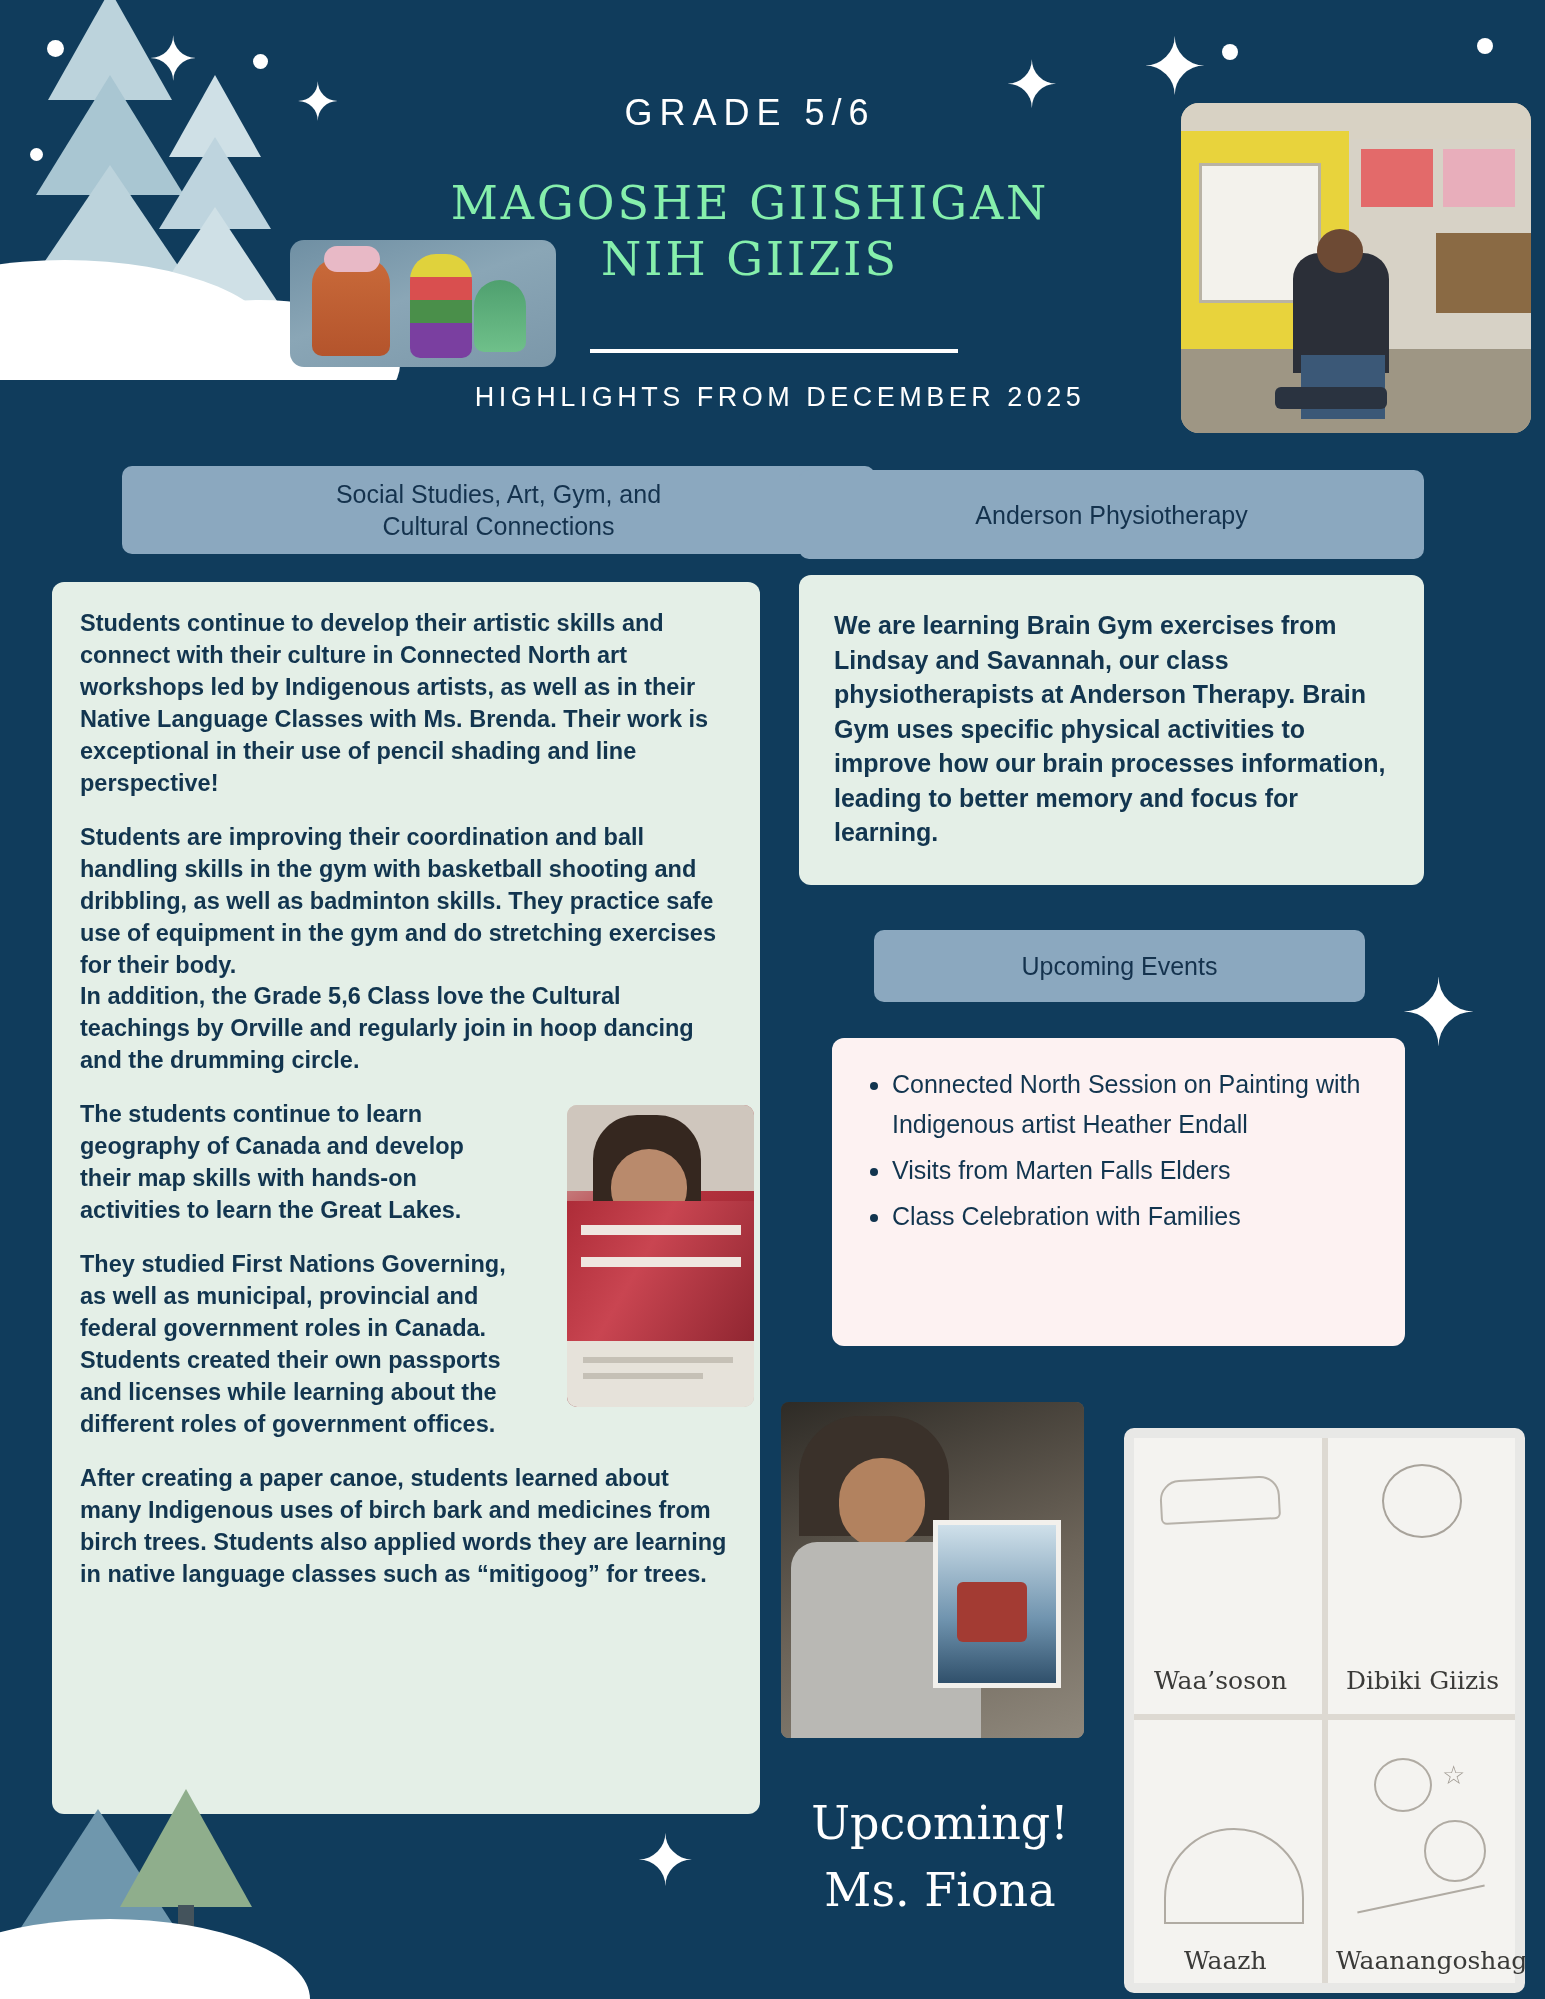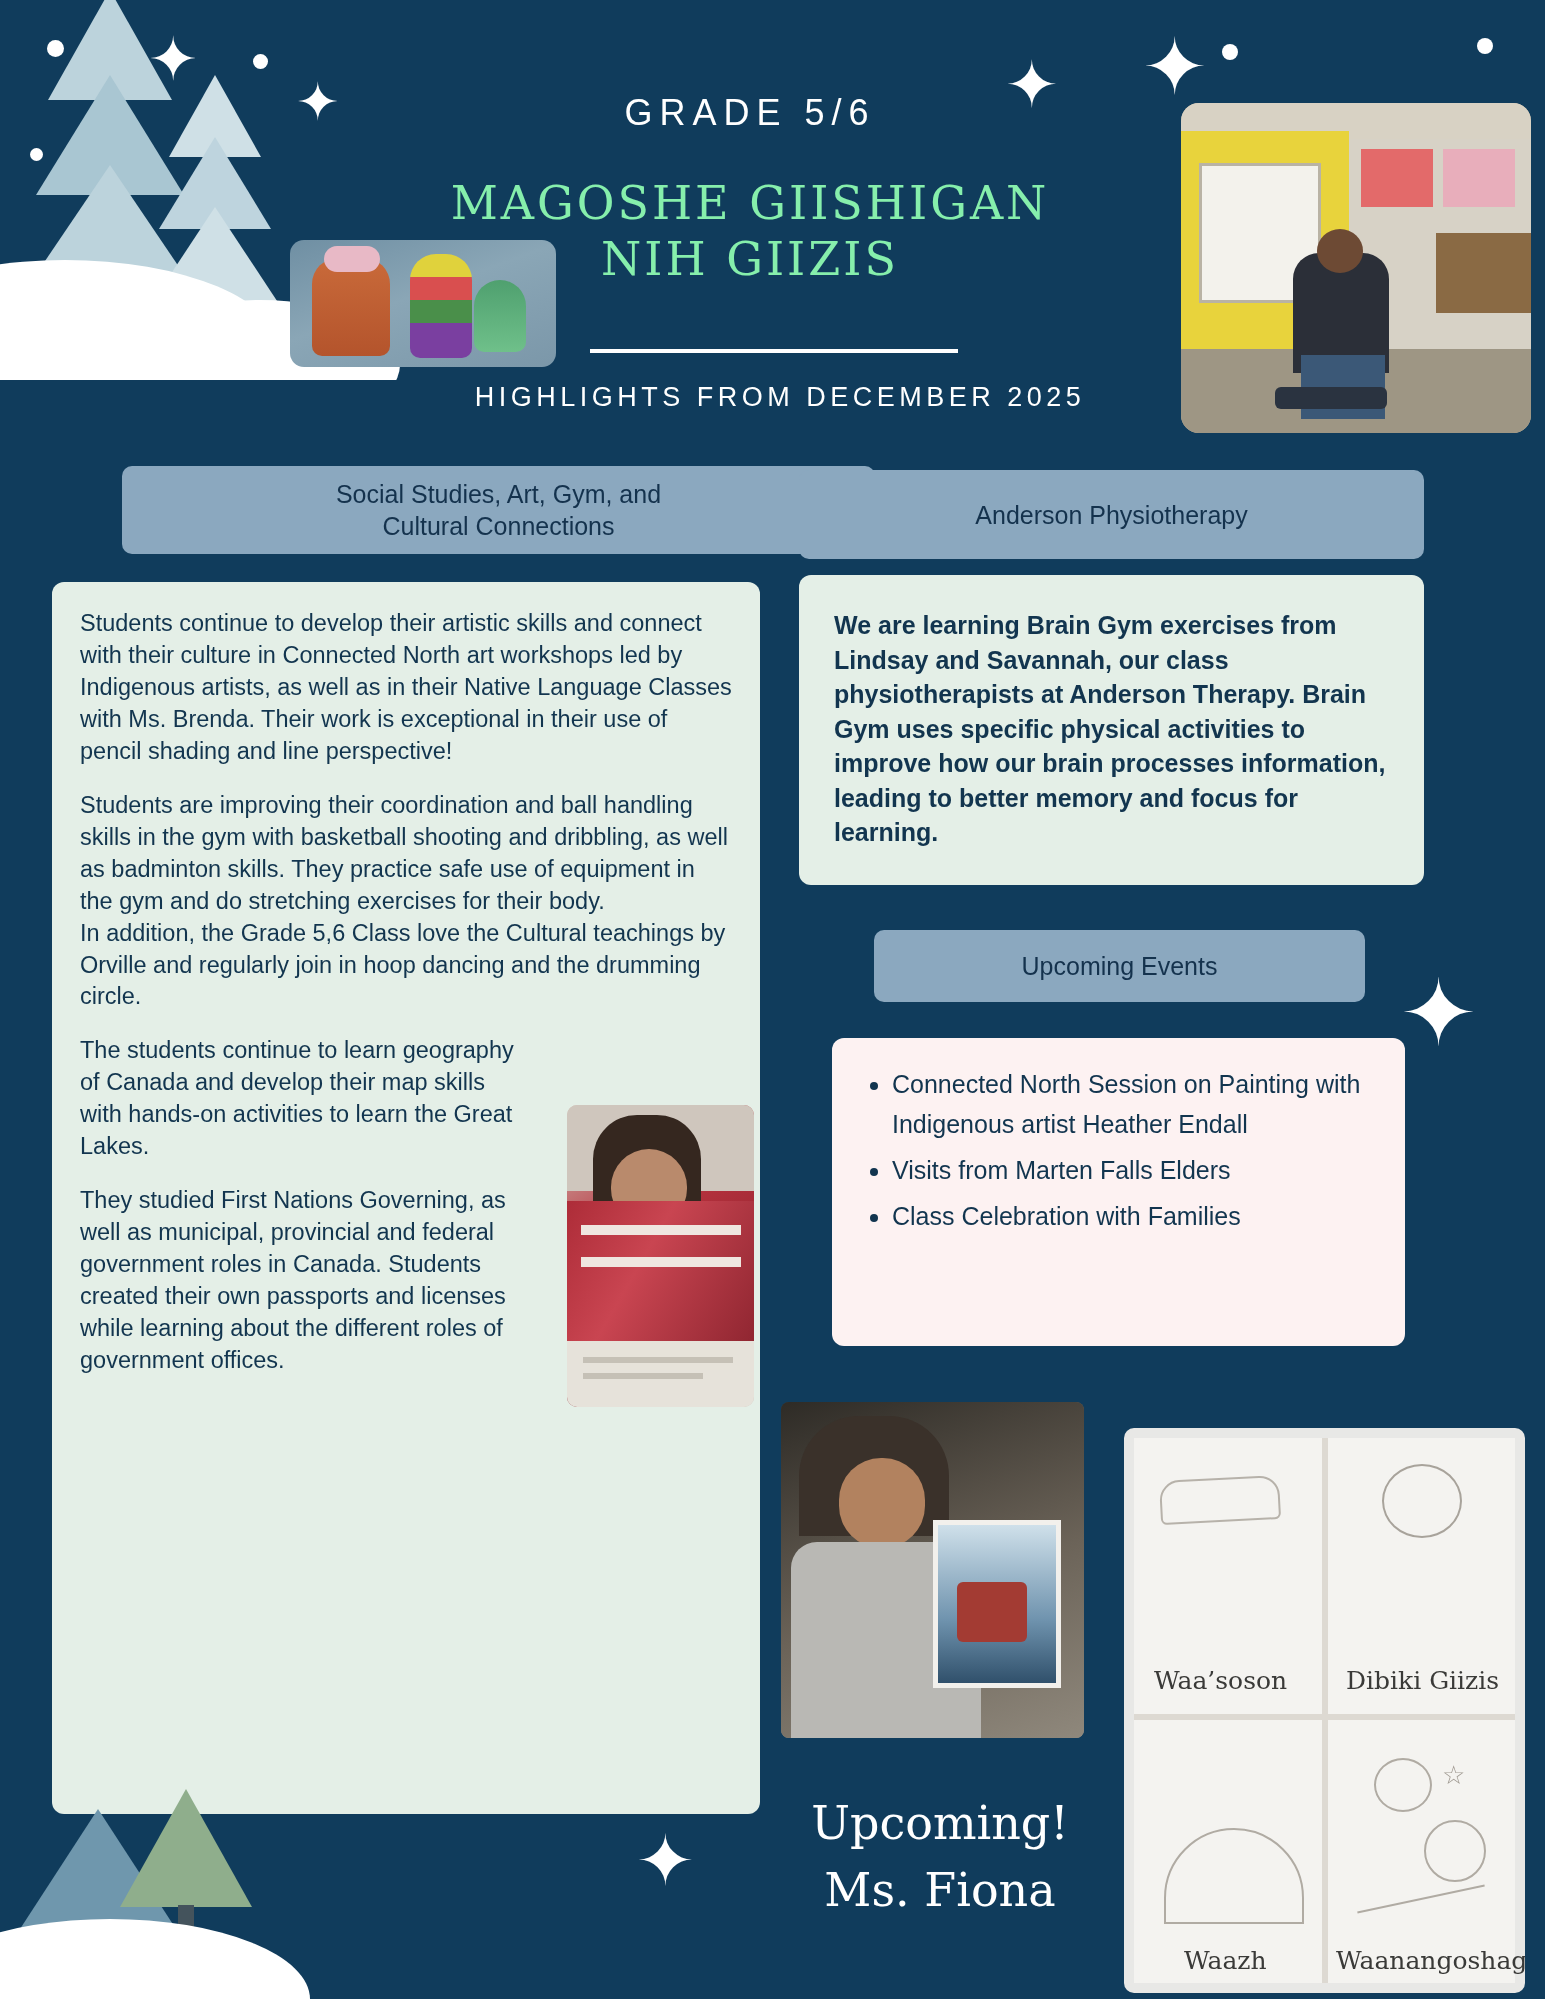--- a/index.html
+++ b/index.html
@@ -96,21 +96,21 @@
   .sec-head.right { left: 799px; top: 470px; width: 625px; height: 89px; }
   .sec-head.events{ left: 874px; top: 930px; width: 491px; height: 72px; }
 
   
   .card { position: absolute; border-radius: 12px; color: #12354f; }
   .card-left {
     left: 52px; top: 582px; width: 708px; height: 1232px;
     background: #e4efe7; padding: 26px 28px;
     font-size: 23.5px; line-height: 1.36;
   }
-  .card-left p { margin: 0 0 22px 0; }
+  .card-left p { margin: 0 0 22px 0; font-weight: bold; }
   .card-left p.tight { margin-bottom: 0; }
   .card-right {
     left: 799px; top: 575px; width: 625px; height: 310px;
     background: #e4efe7; padding: 24px 26px;
     font-size: 25px; line-height: 1.38;
   }
   .card-events {
     left: 832px; top: 1038px; width: 573px; height: 308px;
     background: #fdf2f2; padding: 26px 22px 20px 30px;
     font-size: 25px; line-height: 1.6;
@@ -207,20 +207,21 @@
 <div class="sec-head right">Anderson Physiotherapy</div>
 <div class="sec-head events">Upcoming Events</div>
 
 <div class="card card-left">
   <p>Students continue to develop their artistic skills and connect with their culture in Connected North art workshops led by Indigenous artists, as well as in their Native Language Classes with Ms. Brenda. Their work is exceptional in their use of pencil shading and line perspective!</p>
   <p class="tight" style="margin-bottom:0;">Students are improving their coordination and ball handling skills in the gym with basketball shooting and dribbling, as well as badminton skills.  They practice safe use of equipment in the gym and do stretching exercises for their body.</p>
   <p style="margin-top:0;">In addition, the Grade 5,6 Class love the Cultural teachings by Orville and regularly join in hoop dancing and the drumming circle.</p>
   <div class="float-spacer"></div>
   <p>The students continue to learn geography of Canada and develop their map skills with hands-on activities to learn the Great Lakes.</p>
   <p>They studied First Nations Governing, as well as municipal, provincial and federal government roles in Canada.  Students created their own passports and licenses while learning about the different roles of government offices.</p>
+  <p>After creating a paper canoe, students learned about many Indigenous uses of birch bark and medicines from birch trees.  Students also applied words they are learning in native language classes such as “mitigoog” for trees.</p>
 </div>
 
 <div class="photo photo-beading">
   <div style="position:absolute; left:0; top:0; width:187px; height:86px; background:#cfc6bd;"></div>
   <div style="position:absolute; left:26px; top:10px; width:108px; height:86px; background:#35271f; border-radius:44px 44px 0 0;"></div>
   <div style="position:absolute; left:44px; top:44px; width:76px; height:78px; background:#b98a6c; border-radius:38px;"></div>
   <div style="position:absolute; left:0; top:96px; width:187px; height:150px; background:linear-gradient(120deg,#ad2c38,#c94551 40%,#8e2530);"></div>
   <div style="position:absolute; left:14px; top:120px; width:160px; height:10px; background:#efe6e0;"></div>
   <div style="position:absolute; left:14px; top:152px; width:160px; height:10px; background:#efe6e0;"></div>
   <div style="position:absolute; left:0; top:236px; width:187px; height:66px; background:#e6e2da;"></div>

